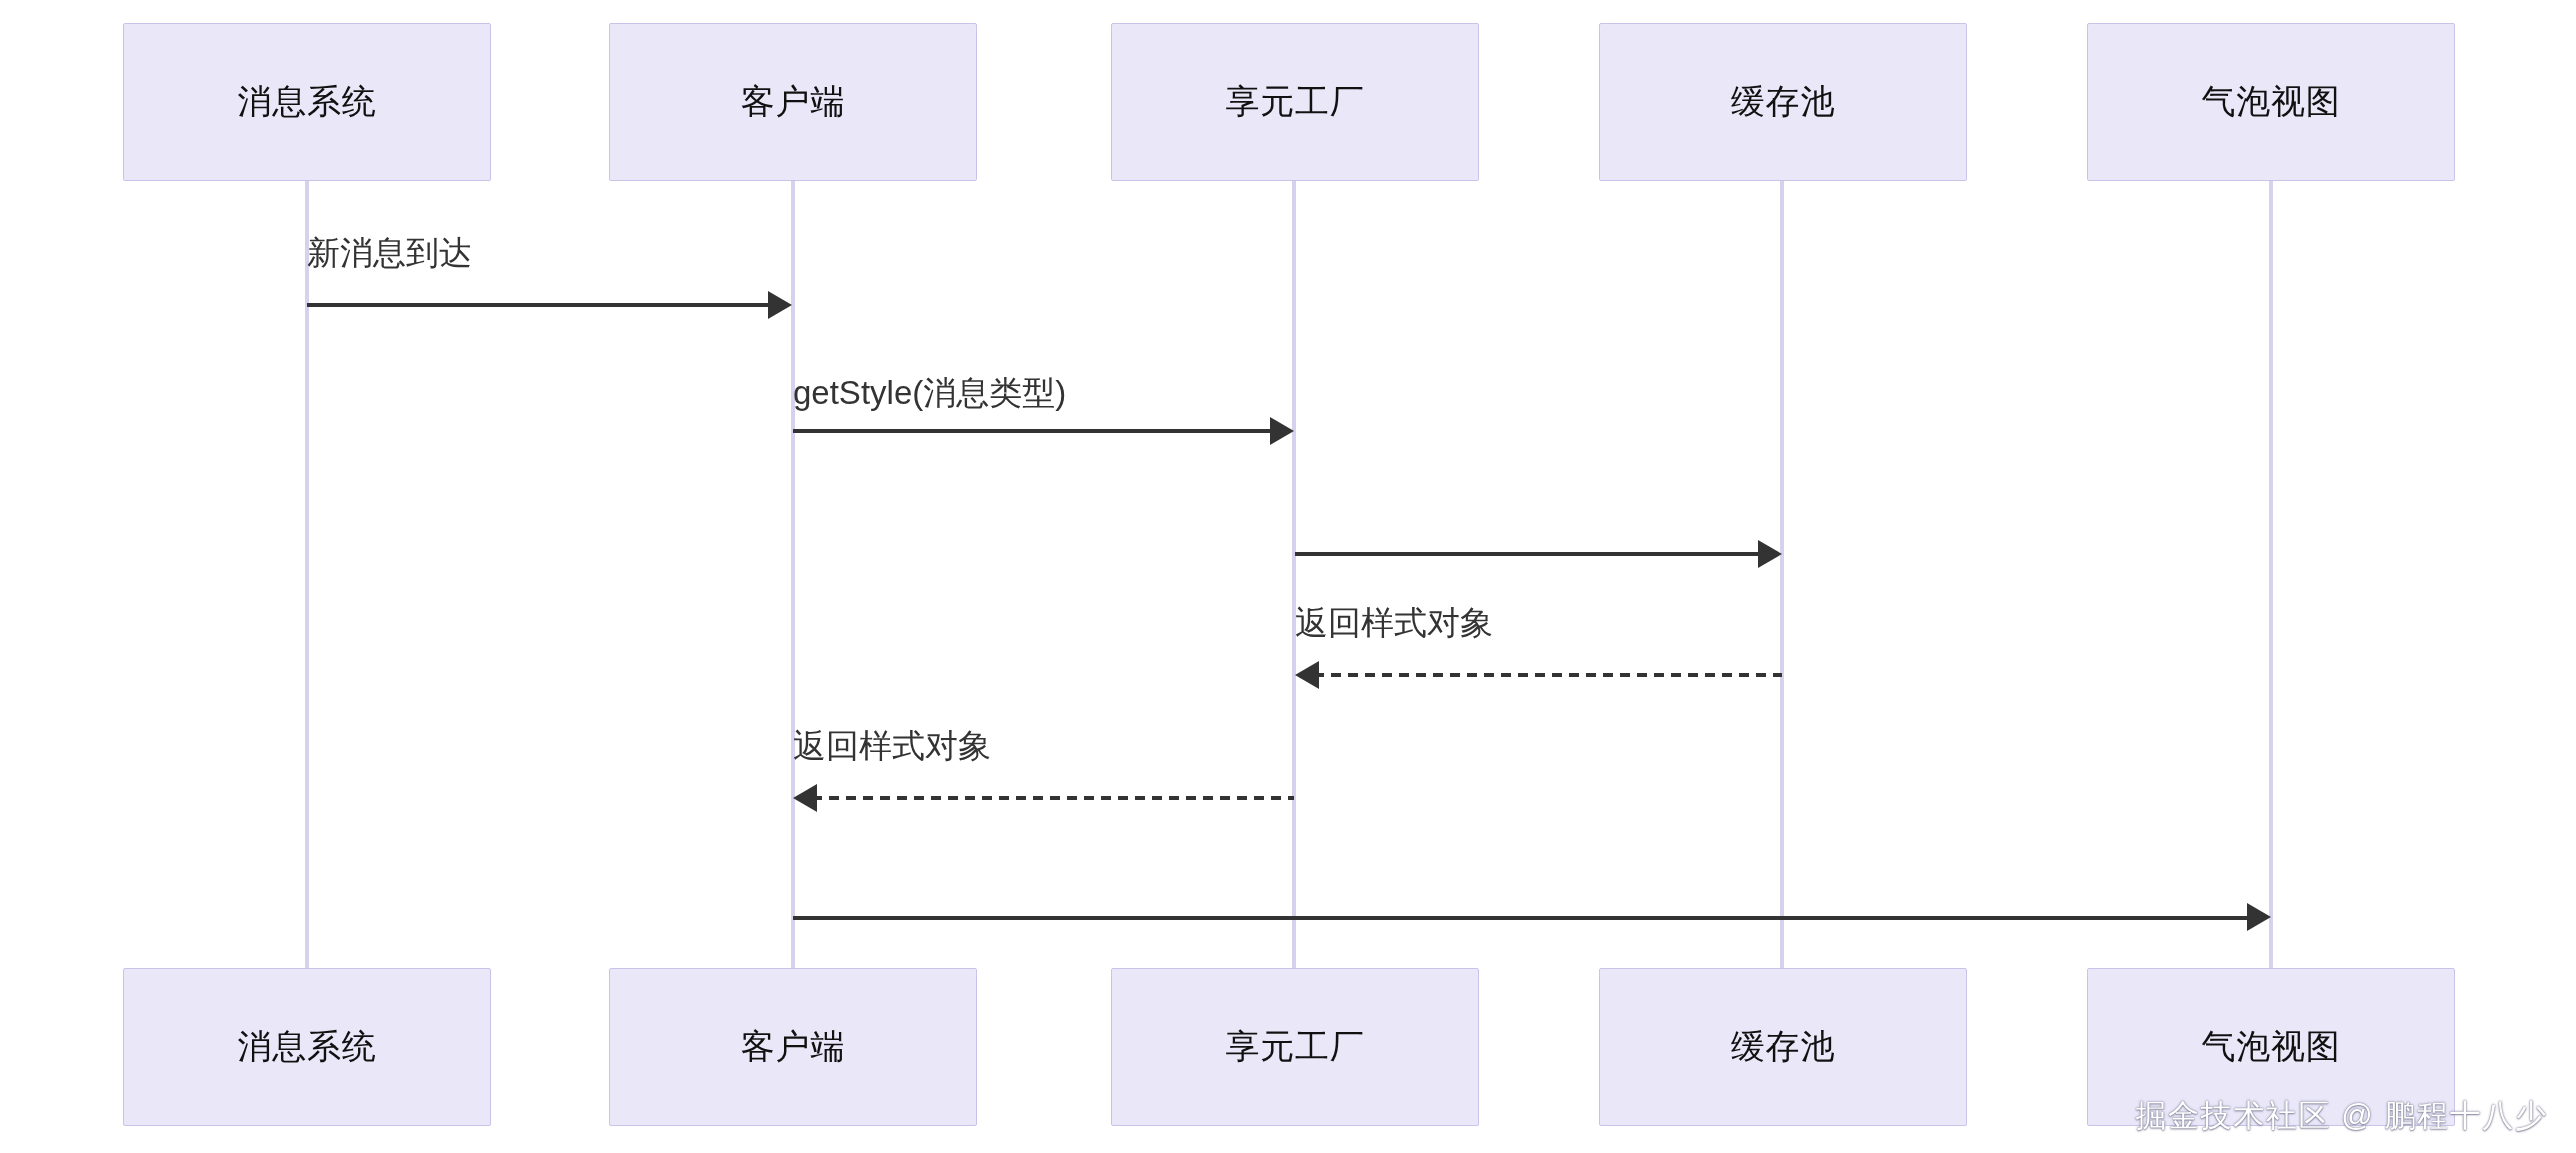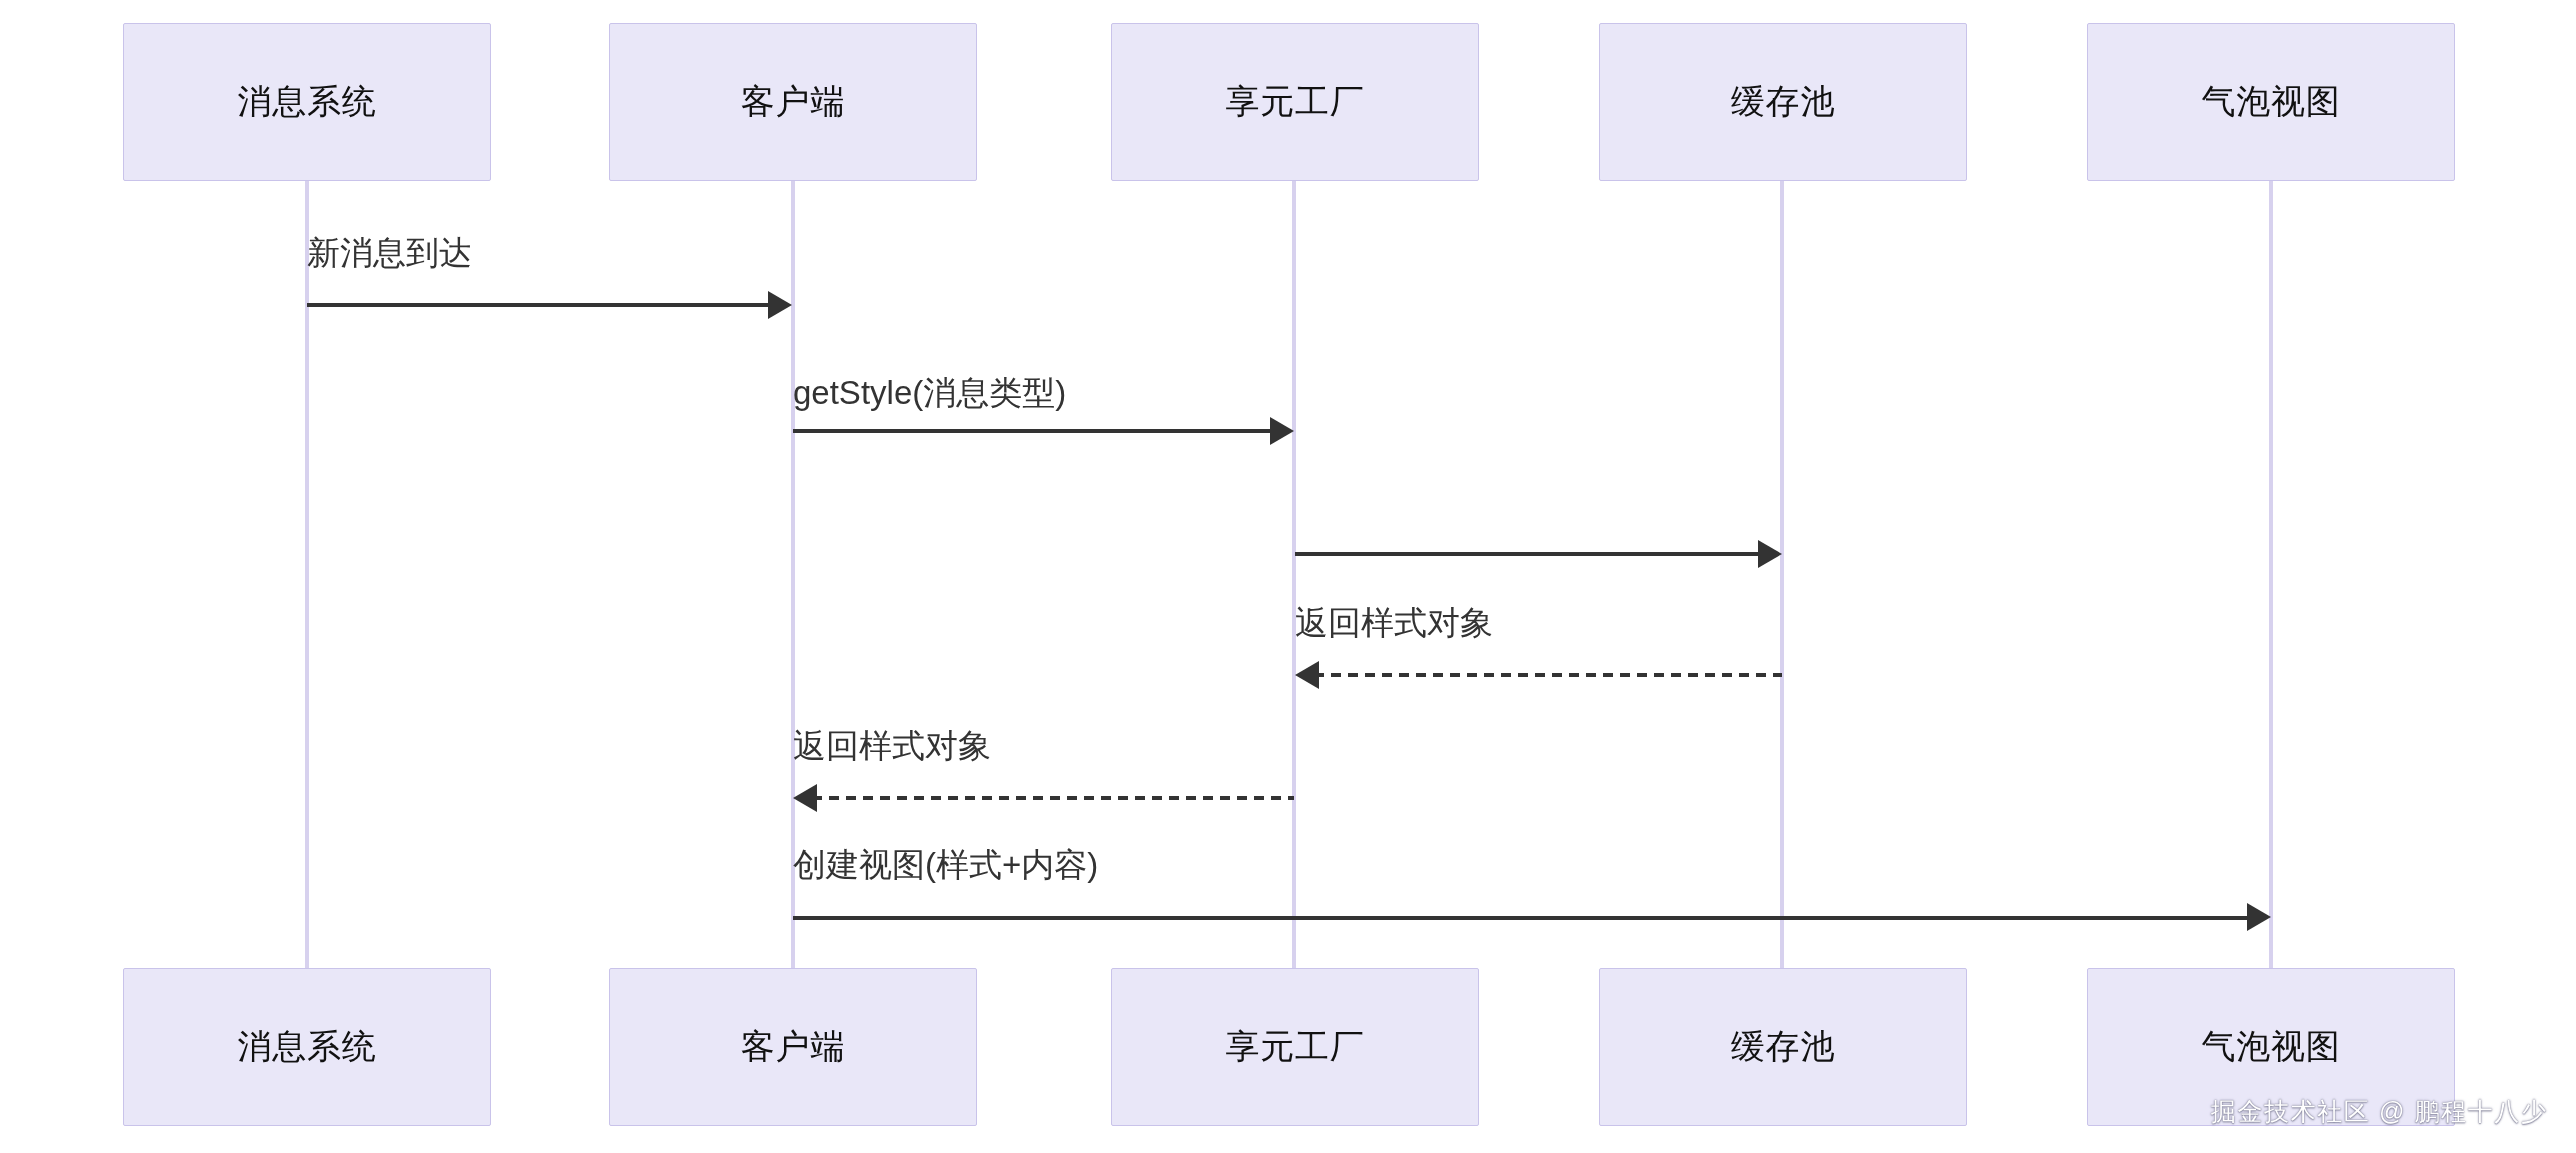--- a/index.html
+++ b/index.html
@@ -61,21 +61,21 @@
     border-top: 14px solid transparent;
     border-bottom: 14px solid transparent;
     z-index: 4;
   }
   .arrowhead.right { border-left: 24.4px solid var(--arrow, #333333); }
   .arrowhead.left  { border-right: 24.4px solid var(--arrow, #333333); }
   .watermark {
     position: absolute;
     right: 28.5px;
     top: 1095px;
-    font-size: 25px;
+    font-size: 31px;
     letter-spacing: 1.6px;
     color: var(--watermark-text, #ffffff);
     text-shadow: 0 0 2.4px rgba(125,125,150,0.95), 0 0.8px 1.6px rgba(125,125,150,0.8), 0 0 0.8px rgba(110,110,135,0.9);
     z-index: 6;
     white-space: nowrap;
   }
 </style>
 </head>
 <body>
 
@@ -103,17 +103,16 @@
     <div class="msg-line solid" style="left: 793px; width: 482px; top: 429px; height: 4.1px;"></div>
     <div class="arrowhead right" style="left: 1270px; top: 417px;"></div>
     <div class="msg-line solid" style="left: 1295px; width: 468px; top: 552px; height: 4.1px;"></div>
     <div class="arrowhead right" style="left: 1758px; top: 540px;"></div>
     <div class="msg-label" style="left: 1295px; width: 488px; top: 602px;">返回样式对象</div>
     <div class="msg-line dashed" style="left: 1314px; width: 468px; top: 673px; height: 4.1px;"></div>
     <div class="arrowhead left" style="left: 1295px; top: 661px;"></div>
     <div class="msg-label" style="left: 793px; width: 502px; top: 725px;">返回样式对象</div>
     <div class="msg-line dashed" style="left: 812px; width: 482px; top: 796px; height: 4.1px;"></div>
     <div class="arrowhead left" style="left: 793px; top: 784px;"></div>
-    <div class="msg-label" style="left: 793px; width: 1478px; top: 844px;">创建视图(样式+内容)</div>
     <div class="msg-line solid" style="left: 793px; width: 1459px; top: 916px; height: 4.1px;"></div>
     <div class="arrowhead right" style="left: 2247px; top: 903px;"></div>
   </div>
 
 
 </body></html>

